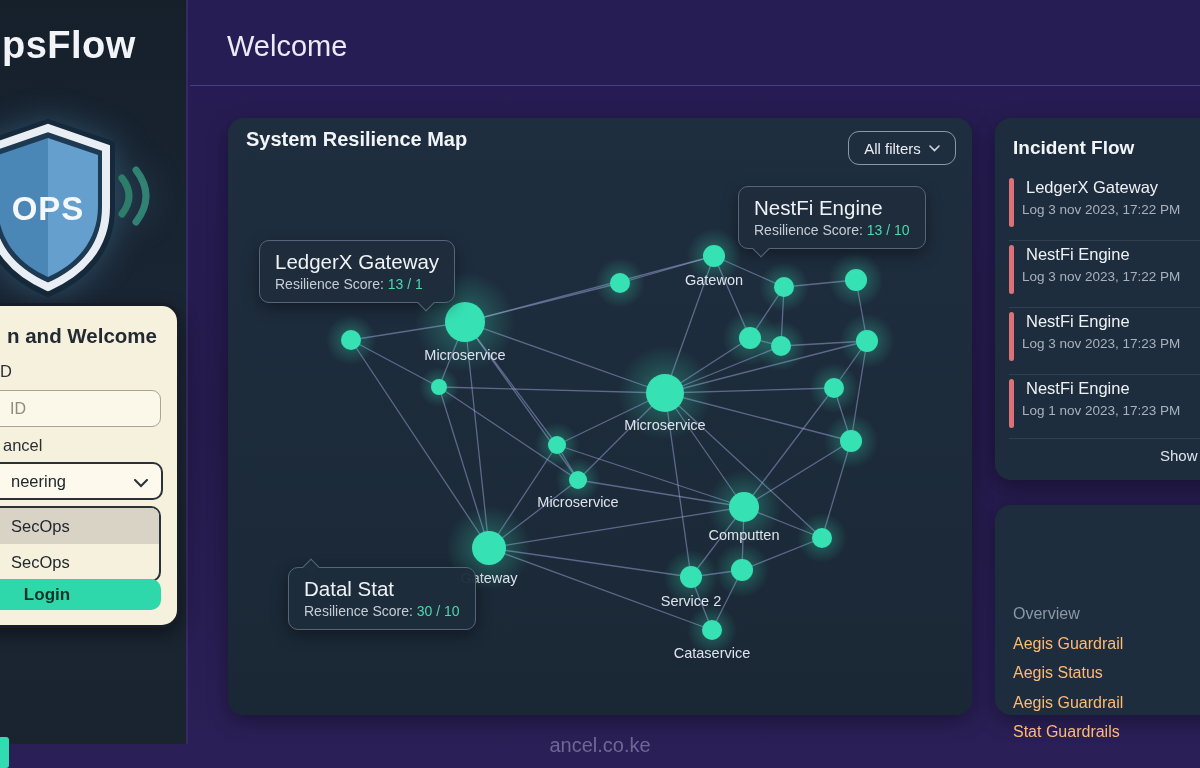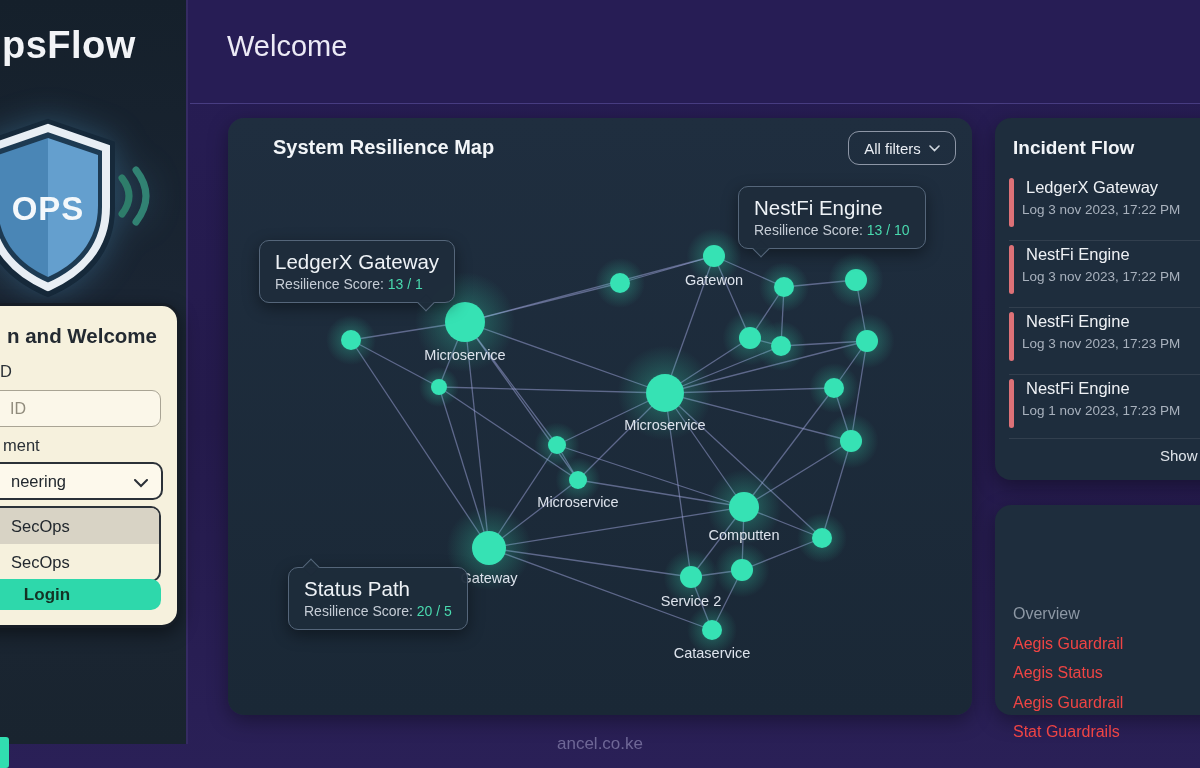--- a/index.html
+++ b/index.html
@@ -37,66 +37,66 @@
                 border-radius:10px; overflow:hidden; background:#f6f1dd; }
   .lc-option { height:36px; line-height:36px; padding-left:76px; font-size:16.5px; color:#22282e; cursor:pointer; }
   .lc-option.selected { background:#d8d3c5; }
   .lc-login { position:absolute; left:-70px; top:273px; width:228px; height:31px;
               background:#2ed8ab; border:none; border-radius:10px; font-size:17px; font-weight:700;
               color:#143225; font-family:"Liberation Sans",sans-serif; cursor:pointer; }
   .teal-corner { position:absolute; left:0; top:737px; width:9px; height:31px;
                  background:#31ddb0; border-radius:0 3px 3px 0; }
 
   
-  .main-header { position:absolute; left:190px; top:0; width:1010px; height:104px;
+  .main-header { position:absolute; left:190px; top:0; width:1010px; height:86px;
                  background:#271d55; border-bottom:1px solid #483d82; }
   .welcome { position:absolute; left:37px; top:30px; font-size:29px; font-weight:500; color:#eceaf6; }
 
   
   .map-card { position:absolute; left:228px; top:118px; width:744px; height:597px;
               background:linear-gradient(180deg,#1f2e3f 0%,#1a2836 100%);
               border-radius:16px; box-shadow:0 6px 20px rgba(0,0,0,.35); }
-  .map-title { position:absolute; left:18px; top:18px; font-size:20px; font-weight:700; color:#f2f5f8;margin-left:27px; }
+  .map-title { position:absolute; left:18px; top:10px; font-size:20px; font-weight:700; color:#f2f5f8; }
   .filters-btn { position:absolute; left:620px; top:13px; width:108px; height:34px;
                  background:transparent; border:1px solid #8d96a6; border-radius:11px;
                  color:#e9edf3; font-size:15px; font-family:"Liberation Sans",sans-serif;
                  display:flex; align-items:center; justify-content:center; gap:8px; cursor:pointer; }
 
   .network-svg { position:absolute; left:0; top:0; width:1200px; height:768px; pointer-events:none; }
 
   
   .tooltip { position:absolute; background:rgba(30,44,59,.97); border:1px solid #55667a;
              border-radius:10px; padding:9px 15px 10px 15px; box-shadow:0 5px 16px rgba(0,0,0,.4); z-index:3; }
   .tt-title { font-size:20.5px; font-weight:500; color:#eef2f6; white-space:nowrap; }
   .tt-line { font-size:14px; color:#c6cdd6; margin-top:2px; white-space:nowrap; }
   .tt-score { color:#49d9ae; }
   .tt-tail { position:absolute; width:12px; height:12px; background:rgba(30,44,59,.97);
              transform:rotate(45deg); }
   .tail-bl { left:16px; bottom:-7px; border-right:1px solid #55667a; border-bottom:1px solid #55667a; }
   .tail-br { right:22px; bottom:-7px; border-right:1px solid #55667a; border-bottom:1px solid #55667a; }
   .tail-tl { left:16px; top:-7px; border-left:1px solid #55667a; border-top:1px solid #55667a; }
 
   .site-footer { position:absolute; left:228px; top:734px; width:744px; text-align:center;
-                 font-size:17px; color:#6e6796; }
+                 font-size:20px; color:#6e6796; }
 
   
   .incident-card { position:absolute; left:995px; top:118px; width:242px; height:362px;
                    background:#1e2d3d; border-radius:16px; box-shadow:0 6px 20px rgba(0,0,0,.35); }
   .panel-title { position:absolute; left:18px; top:19px; font-size:19px; font-weight:700; color:#f1f4f8; white-space:nowrap; }
   .inc-item { position:absolute; left:0; width:242px; height:58px; cursor:pointer; }
   .inc-bar { position:absolute; left:14px; top:3px; width:5px; height:49px; border-radius:3px; background:#dd7177; }
   .inc-title { position:absolute; left:31px; top:3px; font-size:16.5px; color:#eef1f5; white-space:nowrap; }
   .inc-time { position:absolute; left:27px; top:27px; font-size:13.5px; color:#a8b1bd; white-space:nowrap; }
   .inc-divider { position:absolute; left:14px; width:228px; height:1px; background:rgba(255,255,255,.09); }
   .show-more { position:absolute; left:165px; top:329px; font-size:15px; color:#dfe4ea; cursor:pointer; white-space:nowrap; }
 
   .aegis-card { position:absolute; left:995px; top:505px; width:242px; height:210px;
                 background:#1e2d3d; border-radius:16px; box-shadow:0 6px 20px rgba(0,0,0,.35); }
   .aegis-list { position:absolute; left:18px; top:58px; list-style:none; }
-  .aegis-item { font-size:16px; color:#ef4444; line-height:29.5px; cursor:pointer; white-space:nowrap; }
+  .aegis-item { font-size:16px; color:#fdba74; line-height:29.5px; cursor:pointer; white-space:nowrap; }
   .aegis-item.muted { color:#8c97a4;margin-top:36px; }
 </style>
 </head>
 <body>
 
 <div class="app">
 
   <div class="sidebar">
     <div class="logo">psFlow</div>
 
@@ -110,21 +110,21 @@
         <path d="M142 62 Q156 80 142 98" fill="none" stroke="#2e7d6a" stroke-width="7" stroke-linecap="round"></path>
         <path d="M156 54 Q176 80 156 106" fill="none" stroke="#3a9f85" stroke-width="7" stroke-linecap="round" opacity="0.75"></path>
       </svg>
     </div>
 
     <div class="login-card">
       <div class="card-inner">
         <div class="lc-title">n and Welcome</div>
         <div class="lc-label-id">D</div>
         <input class="lc-input" type="text" placeholder="ID" style="">
-        <div class="lc-label-dept">ment</div>
+        <div class="lc-label-dept">ancel</div>
         <div class="lc-select">
           <span>neering</span>
           <svg width="14" height="9" viewBox="0 0 14 9">
             <polyline points="1,1 7,7 13,1" fill="none" stroke="#2b3138" stroke-width="2" stroke-linecap="round"></polyline>
           </svg>
         </div>
         <div class="lc-options">
           <div class="lc-option selected">SecOps</div>
           <div class="lc-option">SecOps</div>
         </div>
@@ -267,22 +267,22 @@
     <div class="tt-title">LedgerX Gateway</div>
     <div class="tt-line"><span>Resilience Score:</span> <span class="tt-score">13 / 1</span></div>
     <div class="tt-tail tail-br"></div>
   </div>
   <div class="tooltip" style="left:738px;top:186px;">
     <div class="tt-title">NestFi Engine</div>
     <div class="tt-line"><span>Resilience Score:</span> <span class="tt-score">13 / 10</span></div>
     <div class="tt-tail tail-bl"></div>
   </div>
   <div class="tooltip" style="left:288px;top:567px;">
-    <div class="tt-title">Status Path</div>
-    <div class="tt-line"><span>Resilience Score:</span> <span class="tt-score">20 / 5</span></div>
+    <div class="tt-title">Datal Stat</div>
+    <div class="tt-line"><span>Resilience Score:</span> <span class="tt-score">30 / 10</span></div>
     <div class="tt-tail tail-tl"></div>
   </div>
 
   <div class="site-footer">ancel.co.ke</div>
 
   <div class="incident-card">
     <div class="panel-title">Incident Flow</div>
 
     <div class="inc-item" style="top:57px;">
       <div class="inc-bar"></div>

